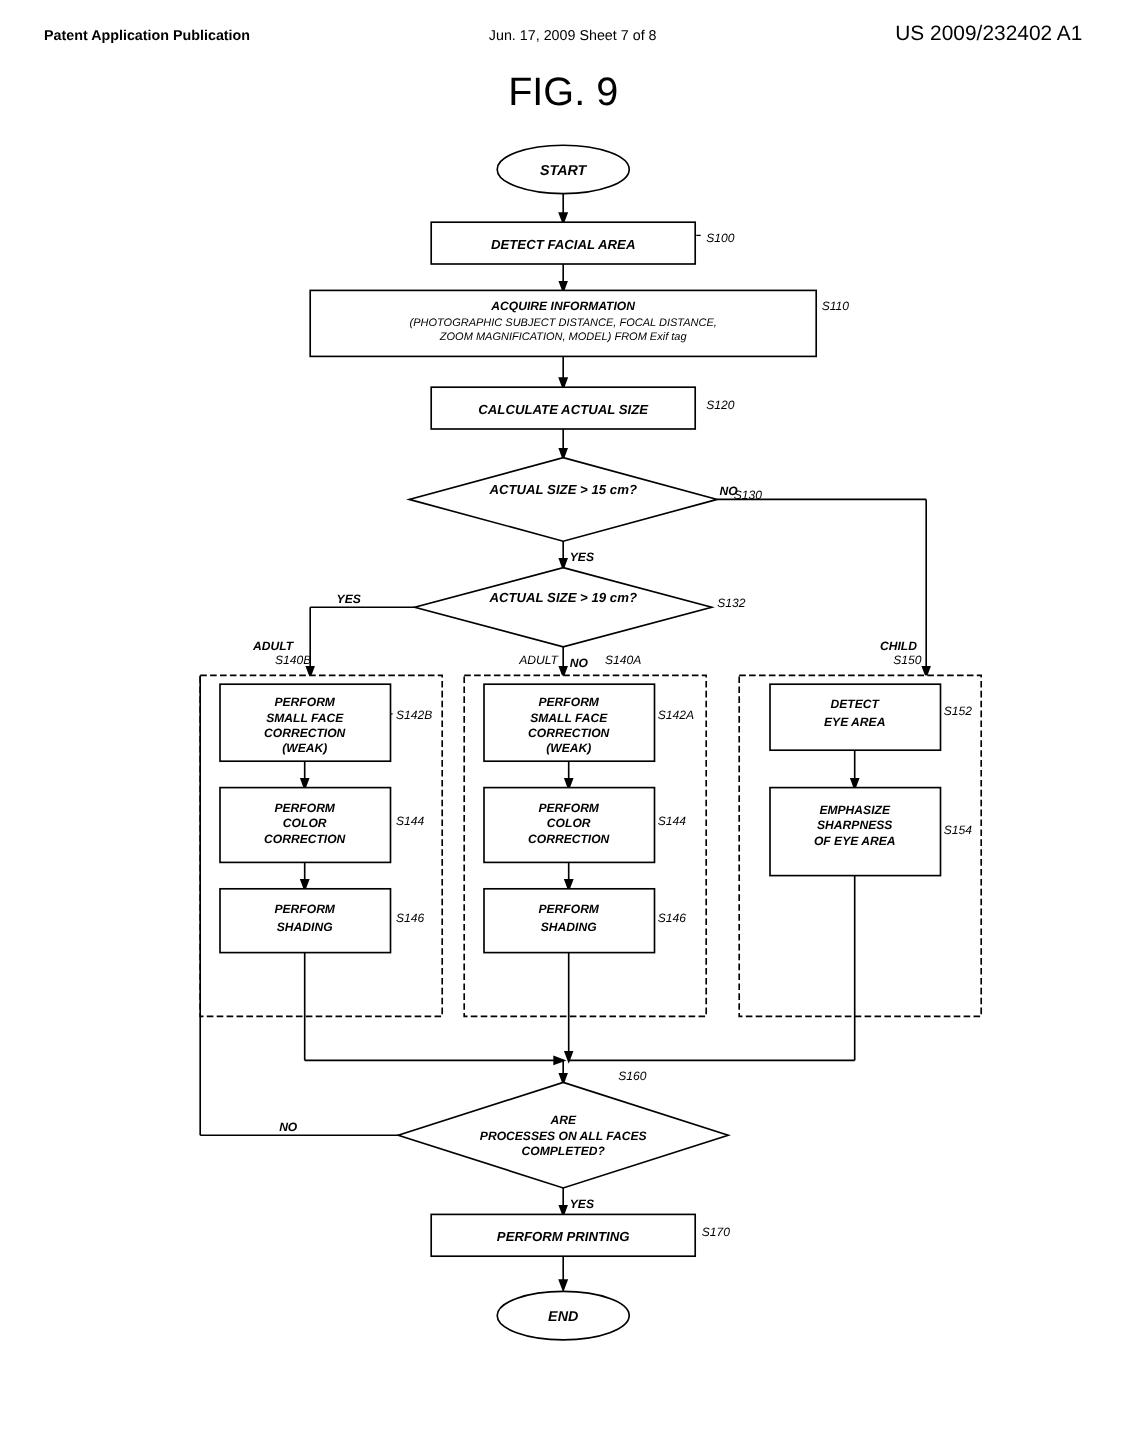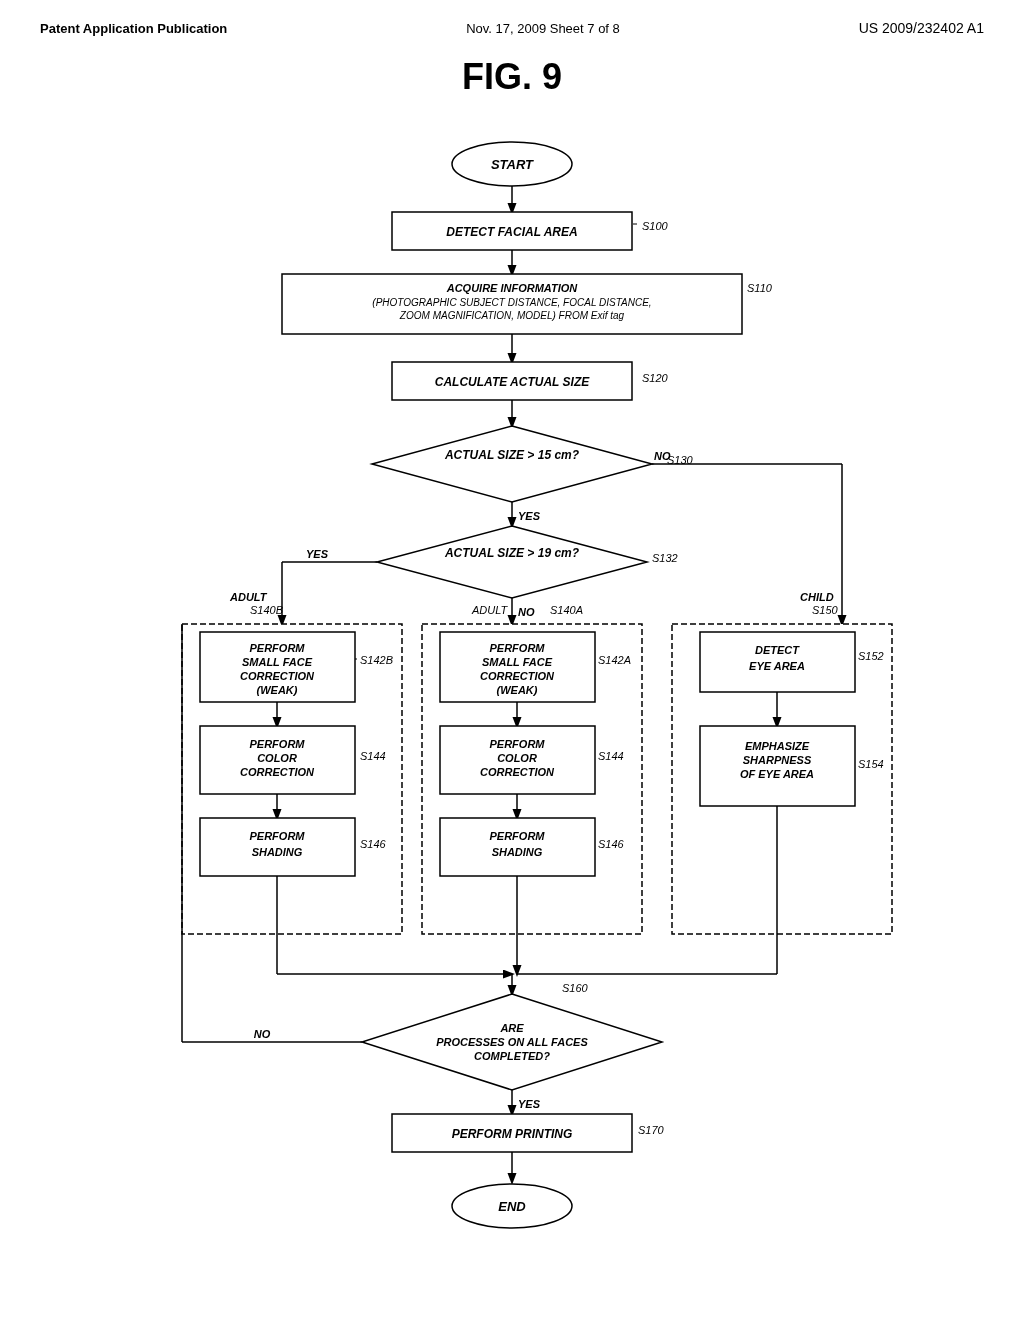--- a/index.html
+++ b/index.html
@@ -23,27 +23,27 @@
     .header {
       display: flex;
       justify-content: space-between;
       align-items: center;
       margin-bottom: 20px;
       font-size: 13px;
     }
 
     .header-left { font-weight: bold; font-size: 13px; }
     .header-center { font-size: 13px; }
-    .header-right { font-size: 14px; }
+    .header-right { font-size: 19px; }
 
     .diagram-title {
       text-align: center;
       font-size: 36px;
-      font-weight: bold;
-      margin-bottom: 36px;
+      font-weight: normal;
+      margin-bottom: 20px;
     }
 
     .flowchart {
       position: relative;
       width: 860px;
       margin: 0 auto;
       font-style: italic;
     }
 
     
@@ -55,21 +55,21 @@
     text {
       font-family: Arial, sans-serif;
     }
   </style>
 </head>
 <body>
 
 <div class="page">
   <div class="header">
     <div class="header-left">Patent Application Publication</div>
-    <div class="header-center">Nov. 17, 2009   Sheet 7 of 8</div>
+    <div class="header-center">Jun. 17, 2009   Sheet 7 of 8</div>
     <div class="header-right">US 2009/232402 A1</div>
   </div>
 
   <div class="diagram-title">FIG. 9</div>
 
   <div class="flowchart">
     <svg viewBox="0 0 860 1200" xmlns="http://www.w3.org/2000/svg" font-family="Arial, sans-serif" font-size="12">
 
       <ellipse cx="430" cy="30" rx="60" ry="22" fill="white" stroke="black" stroke-width="1.5"></ellipse>
       <text x="430" y="35" text-anchor="middle" font-size="13" font-weight="bold">START</text>

